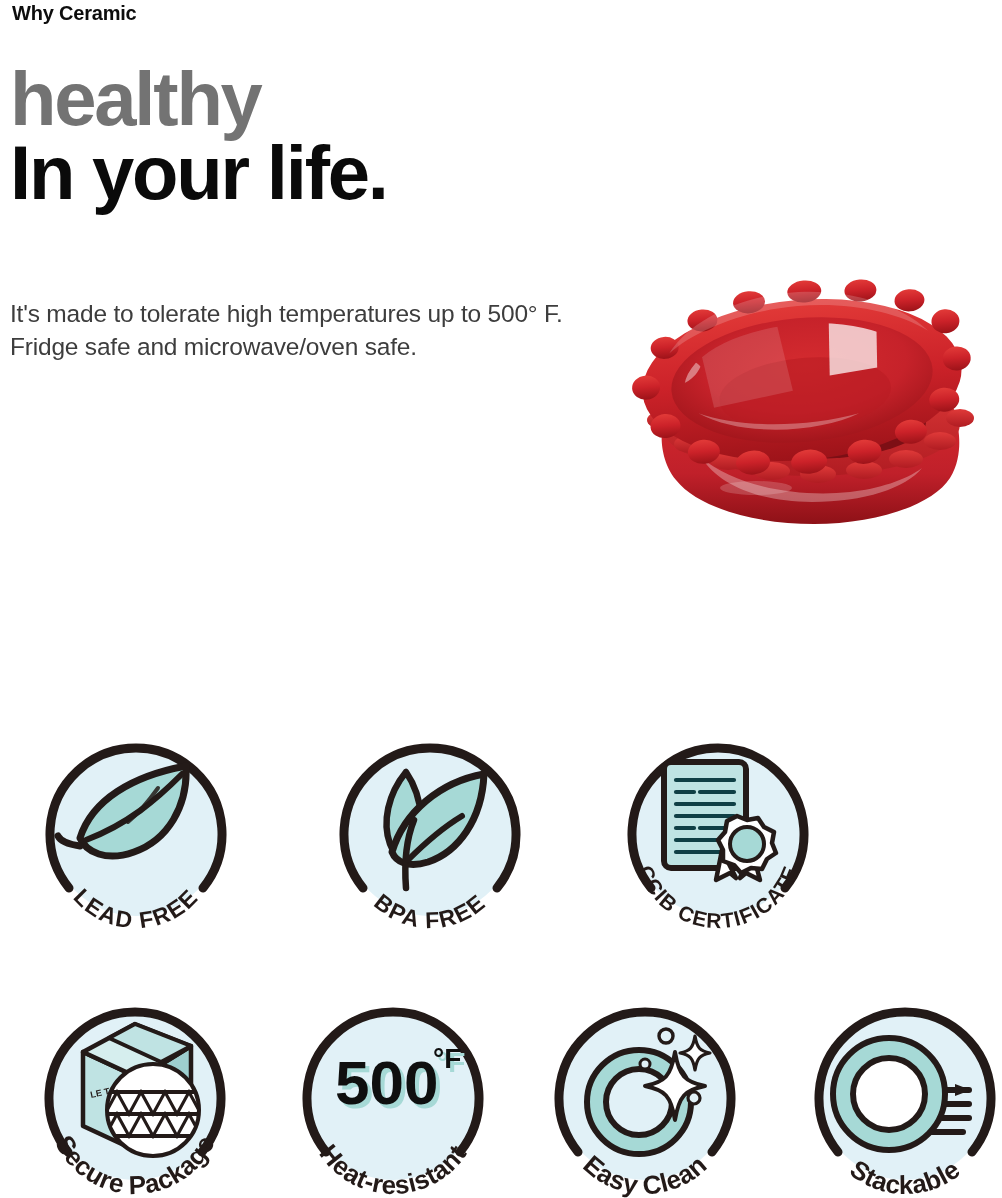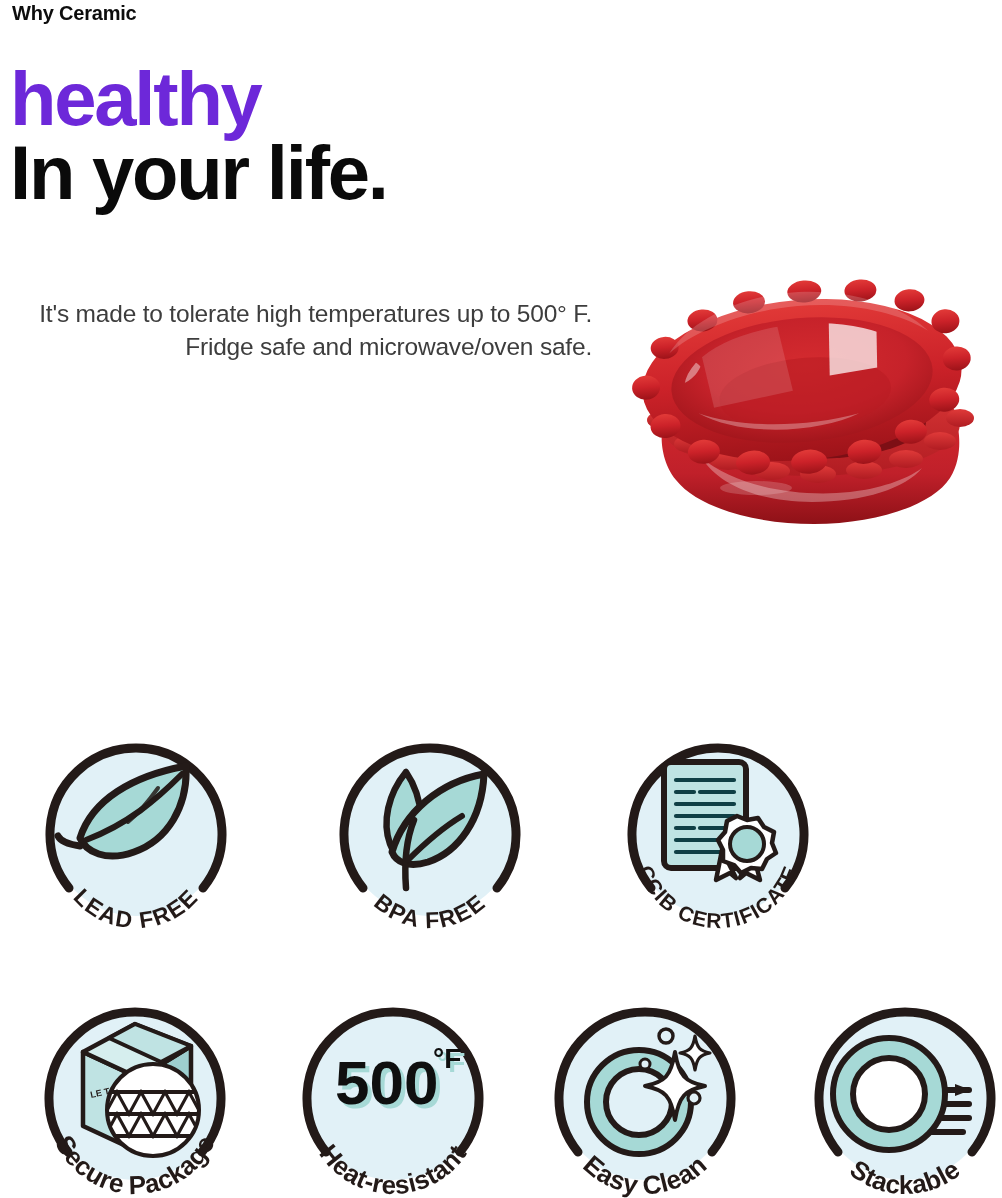--- a/index.html
+++ b/index.html
@@ -34,34 +34,34 @@
     top: 62px;
     line-height: 0.98;
   }
   .headline-line {
     display: block;
     font-size: 76px;
     font-weight: bold;
     letter-spacing: -2.2px;
     white-space: nowrap;
   }
-  .headline-line.accent { color: #6d28d9; }
+  .headline-line.accent { color: #737373; }
   .headline-line.dark   { color: #0a0a0a; margin-top: 0; }
 
   .body-copy {
     position: absolute;
     left: 10px;
     top: 298px;
     width: 582px;
     font-size: 24.5px;
     line-height: 1.33;
     color: #3d3d3d;
     letter-spacing: -0.2px;
   }
-  .body-copy p { margin: 0; text-align: right; }
+  .body-copy p { margin: 0; }
   .body-copy p.justify { text-align: justify; }
 
   
   .product-photo {
     position: absolute;
     left: 606px;
     top: 262px;
     width: 392px;
     height: 286px;
   }

